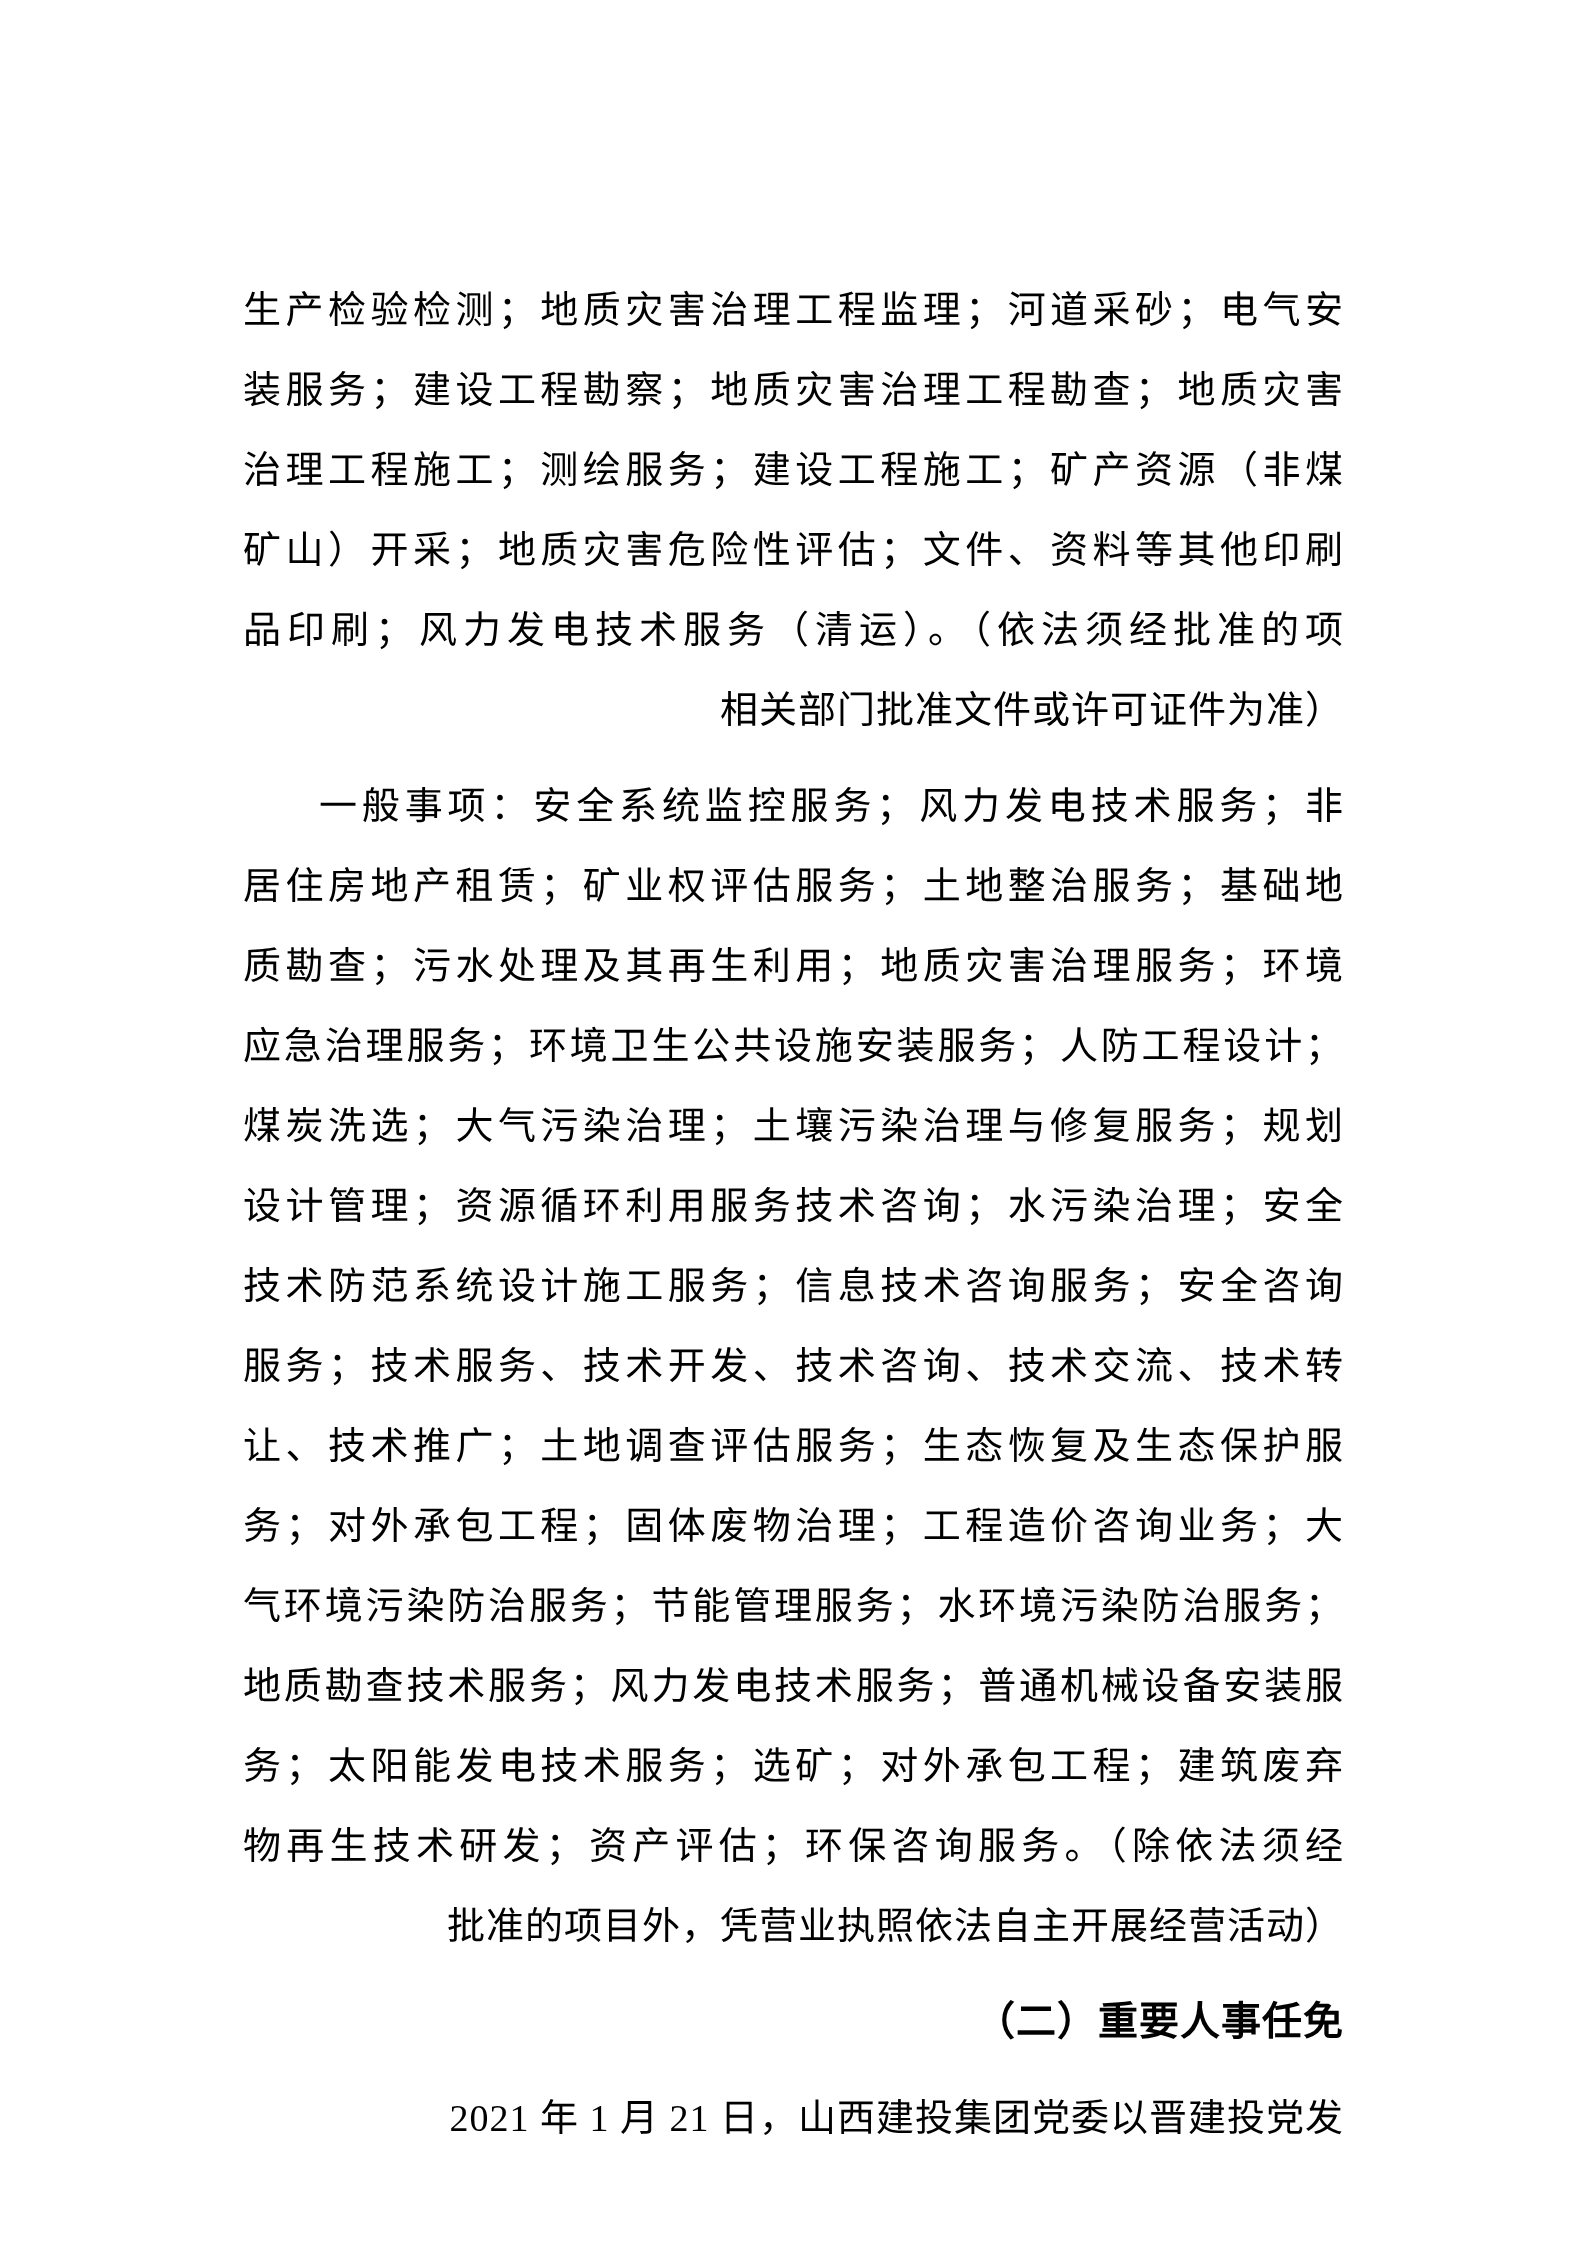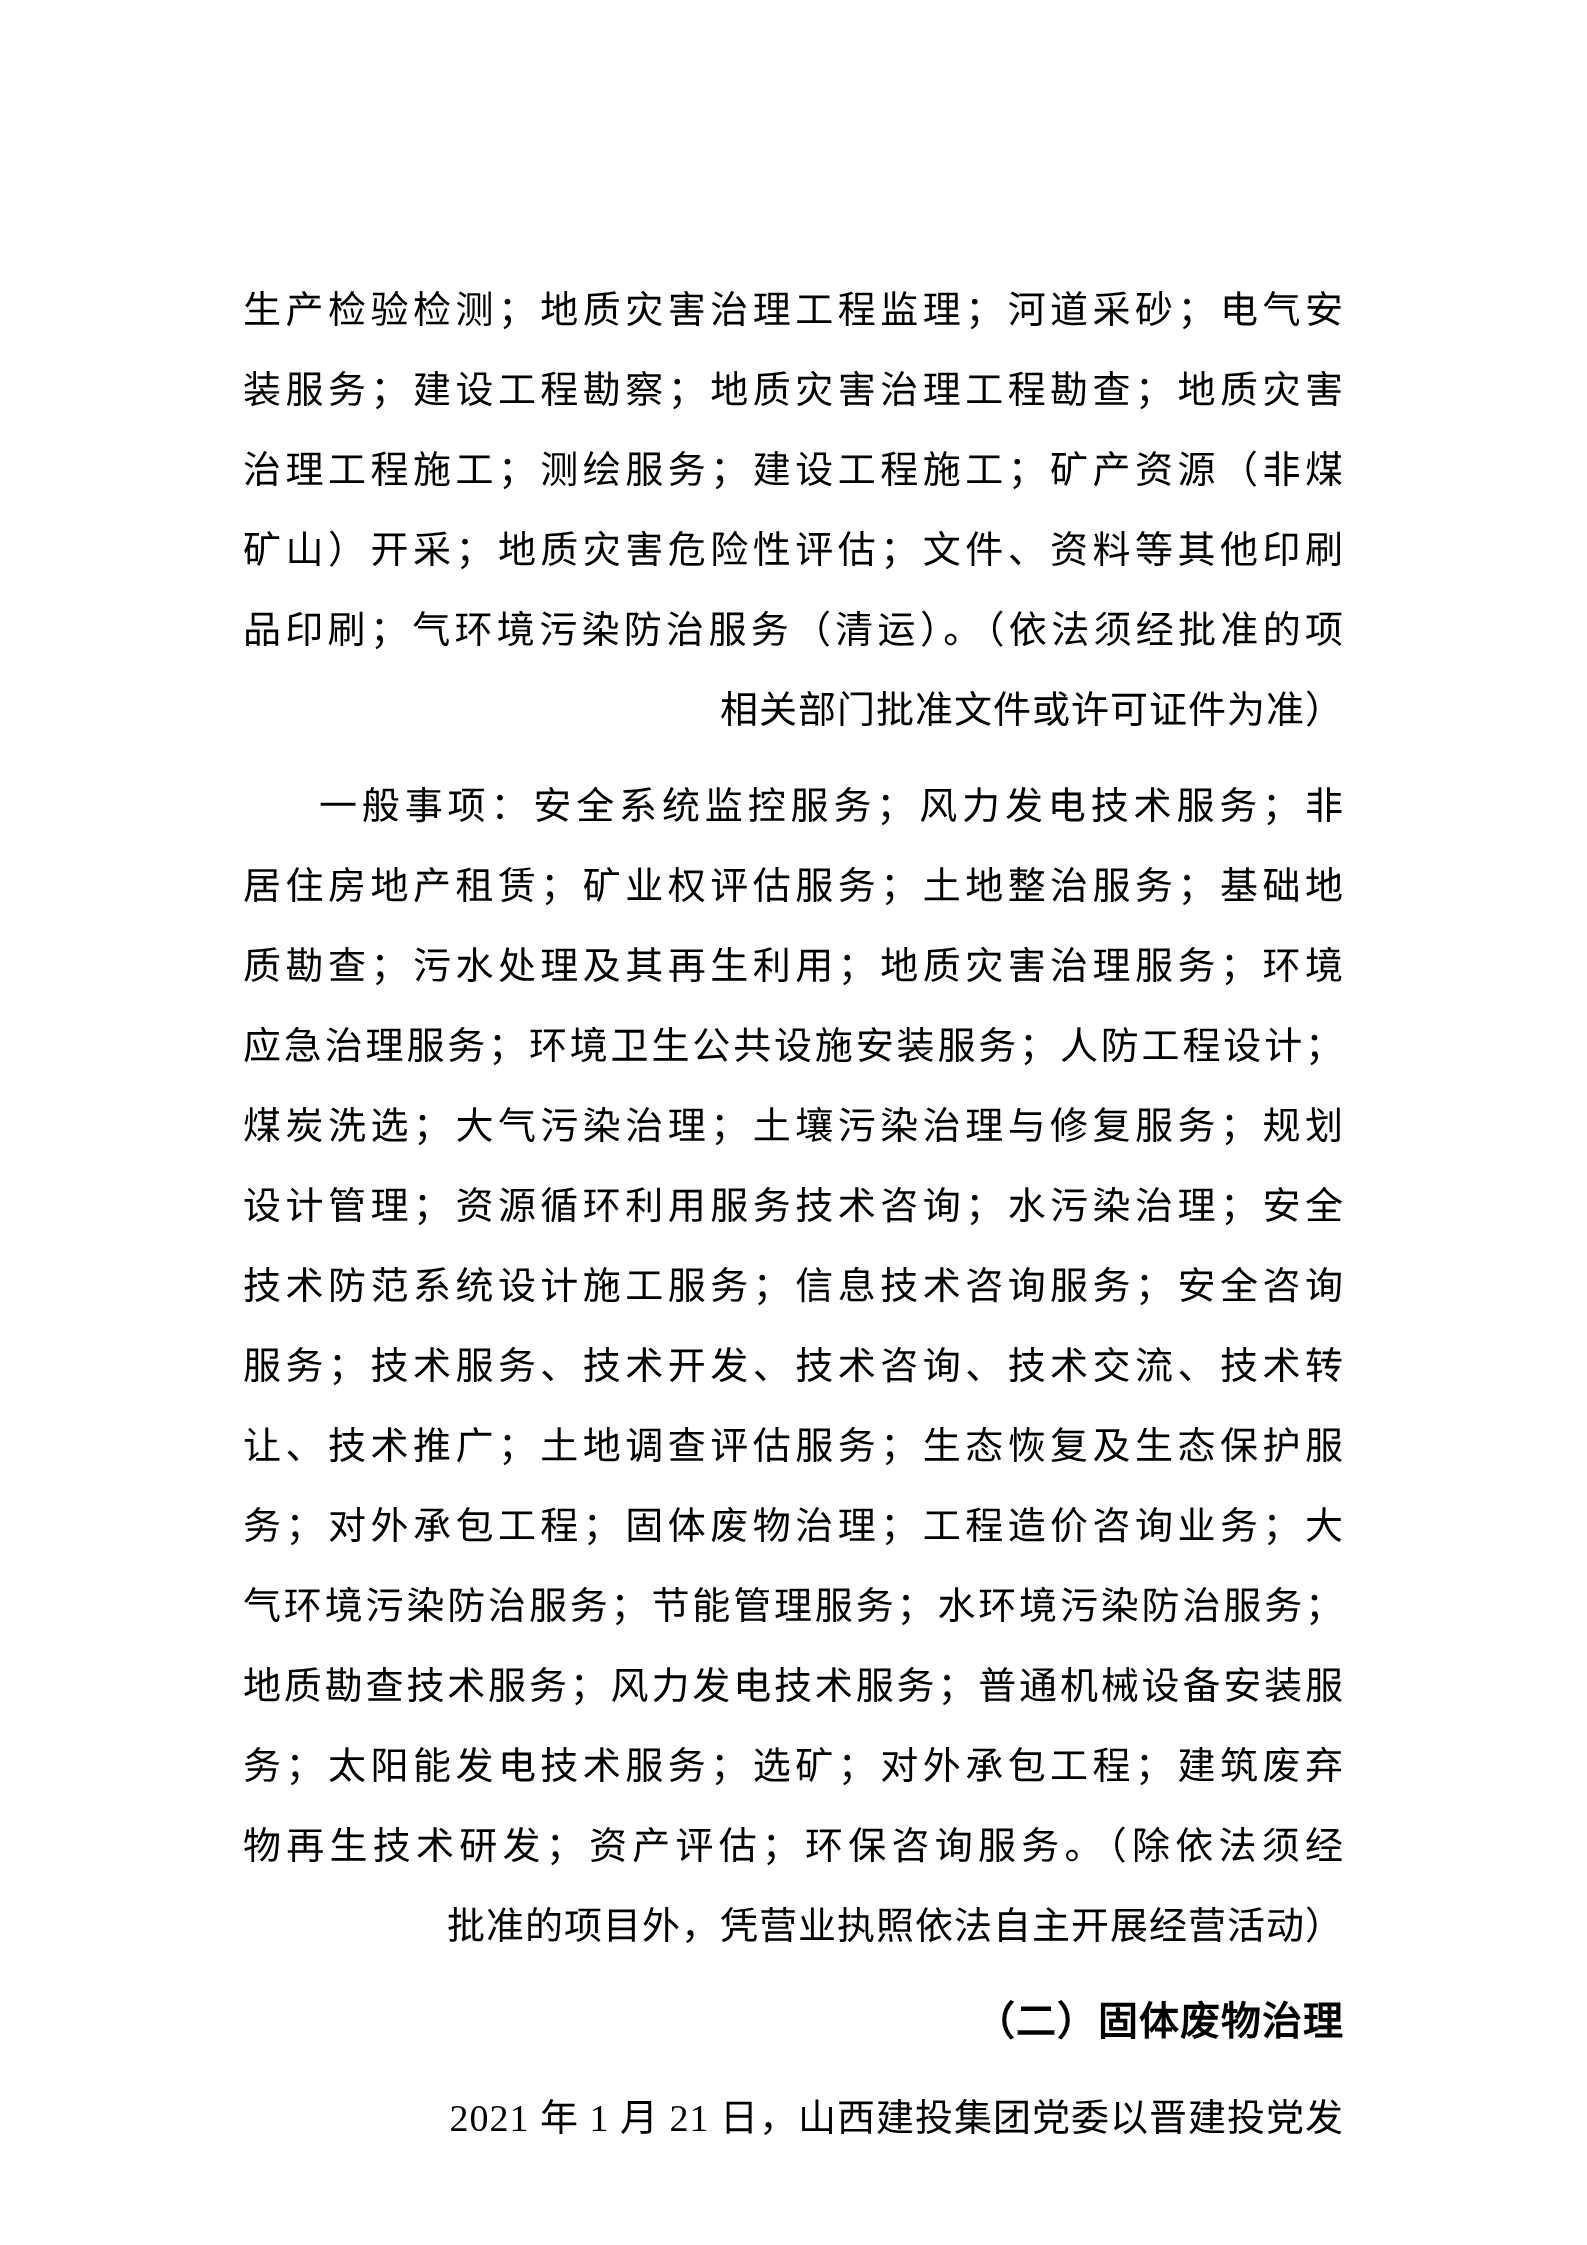--- a/index.html
+++ b/index.html
@@ -53,21 +53,21 @@
 
 <div class="page">
   <div class="textblock">
 
     <p class="para">
       </p>
       <div class="line j">生产检验检测；地质灾害治理工程监理；河道采砂；电气安</div>
       <div class="line j">装服务；建设工程勘察；地质灾害治理工程勘查；地质灾害</div>
       <div class="line j">治理工程施工；测绘服务；建设工程施工；矿产资源（非煤</div>
       <div class="line j">矿山）开采；地质灾害危险性评估；文件、资料等其他印刷</div>
-      <div class="line j">品印刷；气环境污染防治服务（清运）。（依法须经批准的项</div>
+      <div class="line j">品印刷；风力发电技术服务（清运）。（依法须经批准的项</div>
       <div class="line">相关部门批准文件或许可证件为准）</div>
     <p></p>
 
     <p class="para">
       </p>
       <div class="line j indent">一般事项：安全系统监控服务；风力发电技术服务；非</div>
       <div class="line j">居住房地产租赁；矿业权评估服务；土地整治服务；基础地</div>
       <div class="line j">质勘查；污水处理及其再生利用；地质灾害治理服务；环境</div>
       <div class="line j">应急治理服务；环境卫生公共设施安装服务；人防工程设计；</div>
       <div class="line j">煤炭洗选；大气污染治理；土壤污染治理与修复服务；规划</div>
@@ -78,21 +78,21 @@
       <div class="line j">务；对外承包工程；固体废物治理；工程造价咨询业务；大</div>
       <div class="line j">气环境污染防治服务；节能管理服务；水环境污染防治服务；</div>
       <div class="line j">地质勘查技术服务；风力发电技术服务；普通机械设备安装服</div>
       <div class="line j">务；太阳能发电技术服务；选矿；对外承包工程；建筑废弃</div>
       <div class="line j">物再生技术研发；资产评估；环保咨询服务。（除依法须经</div>
       <div class="line">批准的项目外，凭营业执照依法自主开展经营活动）</div>
     <p></p>
 
     <p class="para">
       </p>
-      <div class="line heading indent">（二）固体废物治理</div>
+      <div class="line heading indent">（二）重要人事任免</div>
     <p></p>
 
     <p class="para">
       </p>
       <div class="line indent">2021 年 1 月 21 日，山西建投集团党委以晋建投党发</div>
     <p></p>
 
   </div>
 </div>
 

